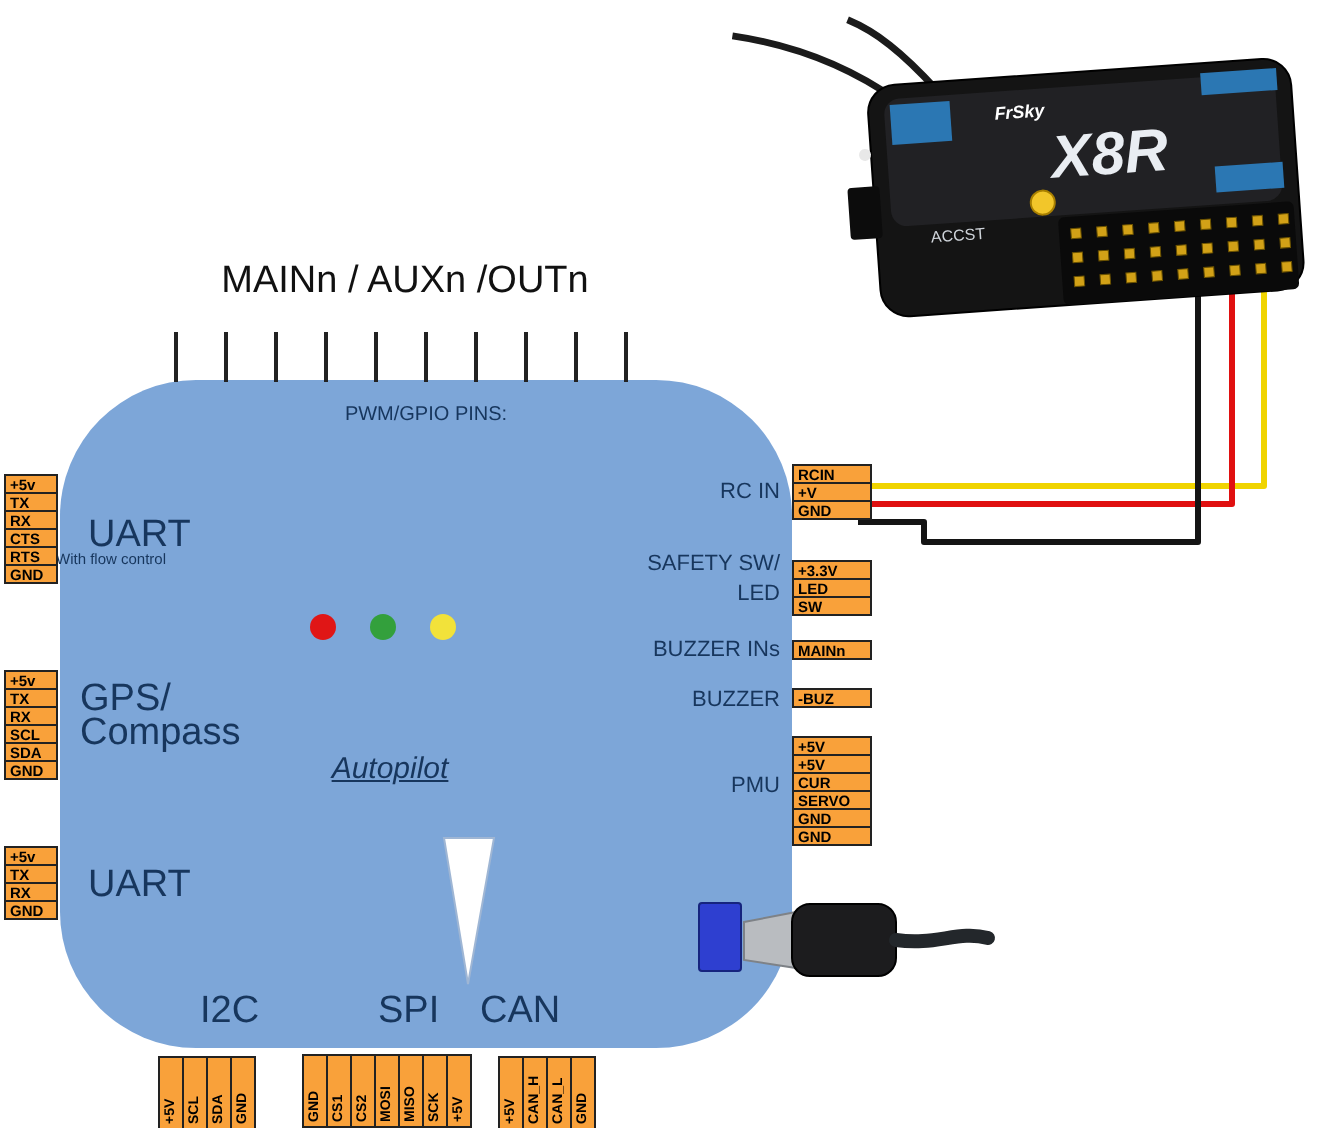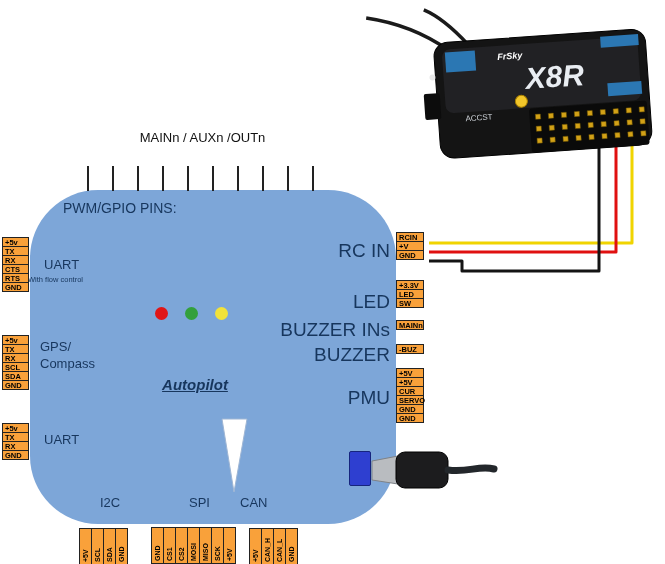--- a/index.html
+++ b/index.html
@@ -1,30 +1,30 @@
 <!DOCTYPE html>
 <html><head>
 <meta charset="utf-8">
 <style>
   *{margin:0;padding:0;box-sizing:border-box}
   html,body{background:#ffffff;font-family:"Liberation Sans",sans-serif}
   .stage{position:relative;width:665px;height:564px;background:#fff;overflow:hidden}
   .box{position:absolute;left:30px;top:190px;width:366px;height:334px;background:#7da6d8;border-radius:68px;z-index:1}
   .art{position:absolute;left:0;top:0;z-index:2;pointer-events:none}
-  .lbl{position:absolute;color:#17365d;font-size:13px;z-index:3;white-space:nowrap}
+  .lbl{position:absolute;color:#17365d;font-size:19px;z-index:3;white-space:nowrap}
   .black{color:#111}
   .sub{font-size:7.5px}
   .center{text-align:center;white-space:normal}
-  .title{font-size:15px;font-weight:bold;font-style:italic;text-decoration:underline}
-  .rlbl{position:absolute;left:280px;width:110px;text-align:right;color:#17365d;font-size:19px;z-index:3;white-space:nowrap}
-  .pwm{position:absolute;left:63px;top:200px;width:300px;color:#17365d;font-size:14px;line-height:16px;z-index:3}
+  .title{font-size:15px;font-weight:normal;font-style:italic;text-decoration:underline}
+  .rlbl{position:absolute;left:280px;width:110px;text-align:right;color:#17365d;font-size:11px;z-index:3;white-space:nowrap}
+  .pwm{position:absolute;left:63px;top:200px;width:300px;text-align:center;color:#17365d;font-size:10px;line-height:16px;z-index:3}
   .conn{position:absolute;z-index:3}
   .conn .pin{height:10px;line-height:8px;font-size:7.5px;font-weight:bold;background:#f9a13a;border:1px solid #222;margin-top:-1px;padding:1px 0 0 2px;color:#000;white-space:nowrap}
   .conn-l .pin{width:27px}
-  .conn-r .pin{width:28px}
+  .conn-r .pin{width:40px}
   .vconn{position:absolute;z-index:3;display:flex}
   .vconn .vpin{width:13px;height:37px;writing-mode:vertical-rl;transform:rotate(180deg);font-size:7px;font-weight:bold;background:#f9a13a;border:1px solid #222;margin-left:-1px;padding:2px 0;line-height:11px;color:#000}
   .led{position:absolute;top:307px;width:13px;height:13px;border-radius:50%;z-index:3}
   .usb-port{position:absolute;left:349px;top:451px;width:22px;height:35px;background:#2e3fd0;border:1px solid #16247e;border-radius:2px;z-index:3}
   svg text{font-family:"Liberation Sans",sans-serif}
 </style>
 </head>
 <body>
 
 <div class="stage">
@@ -117,20 +117,21 @@
   <div class="lbl sub" style="left:28px;top:275px">With flow control</div>
   <div class="lbl" style="left:40px;top:339px">GPS/</div>
   <div class="lbl" style="left:40px;top:356px">Compass</div>
   <div class="lbl title" style="left:130px;top:376px;width:130px;text-align:center">Autopilot</div>
   <div class="lbl" style="left:44px;top:432px">UART</div>
   <div class="lbl" style="left:100px;top:495px">I2C</div>
   <div class="lbl" style="left:189px;top:495px">SPI</div>
   <div class="lbl" style="left:240px;top:495px">CAN</div>
 
   <div class="rlbl" style="top:240px">RC IN</div>
+  <div class="rlbl" style="top:276px">SAFETY SW/</div>
   <div class="rlbl" style="top:291px">LED</div>
   <div class="rlbl" style="top:319px">BUZZER INs</div>
   <div class="rlbl" style="top:344px">BUZZER</div>
   <div class="rlbl" style="top:387px">PMU</div>
 
   <div class="led" style="left:155px;background:#e01616"></div>
   <div class="led" style="left:185px;background:#33a03c"></div>
   <div class="led" style="left:215px;background:#f2e23a"></div>
 
   <div class="usb-port"></div>

